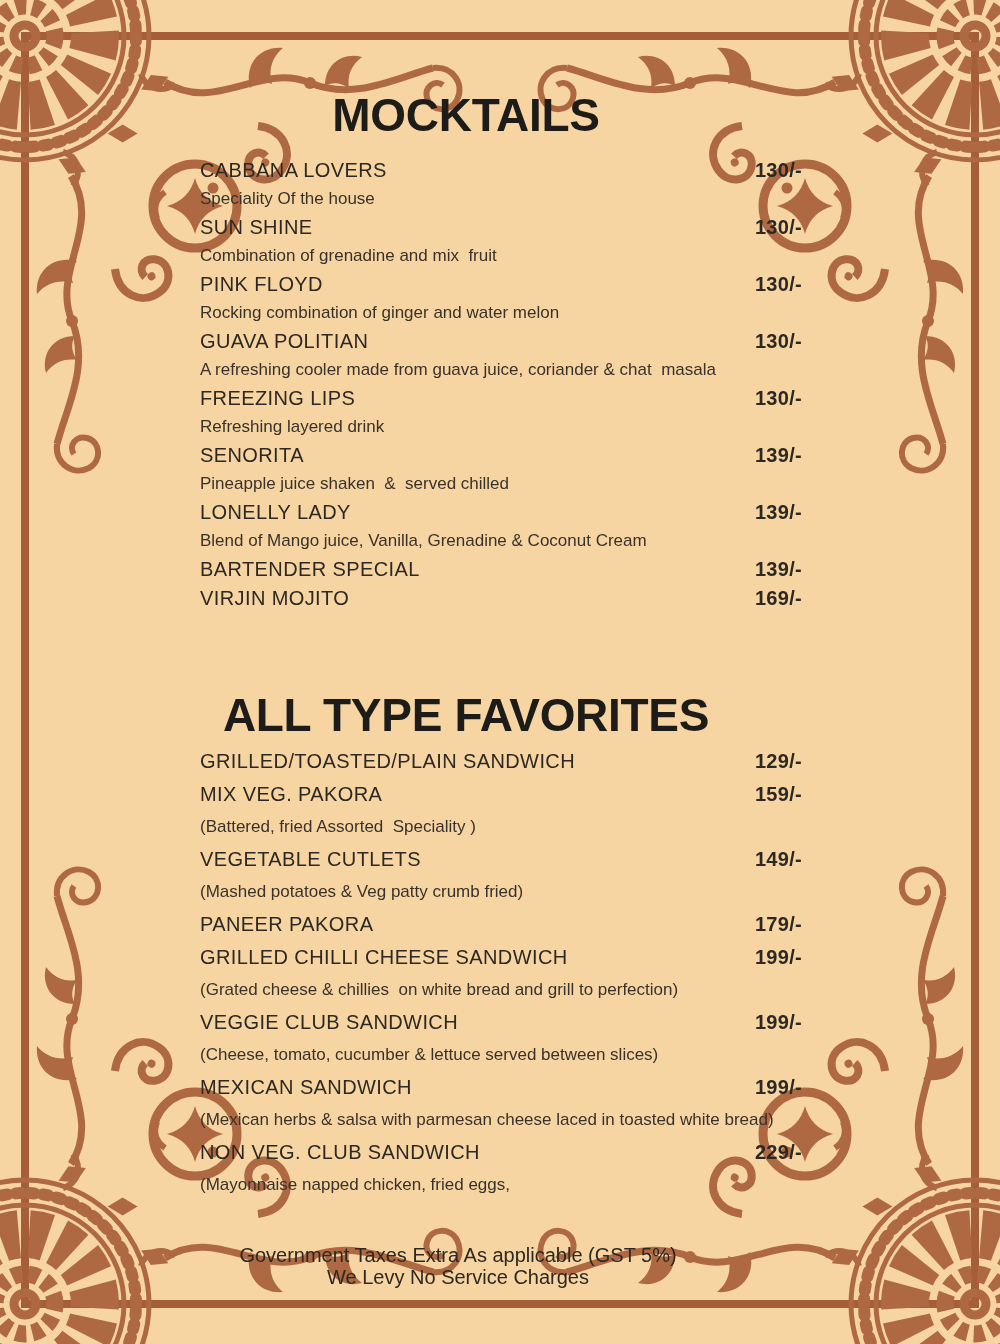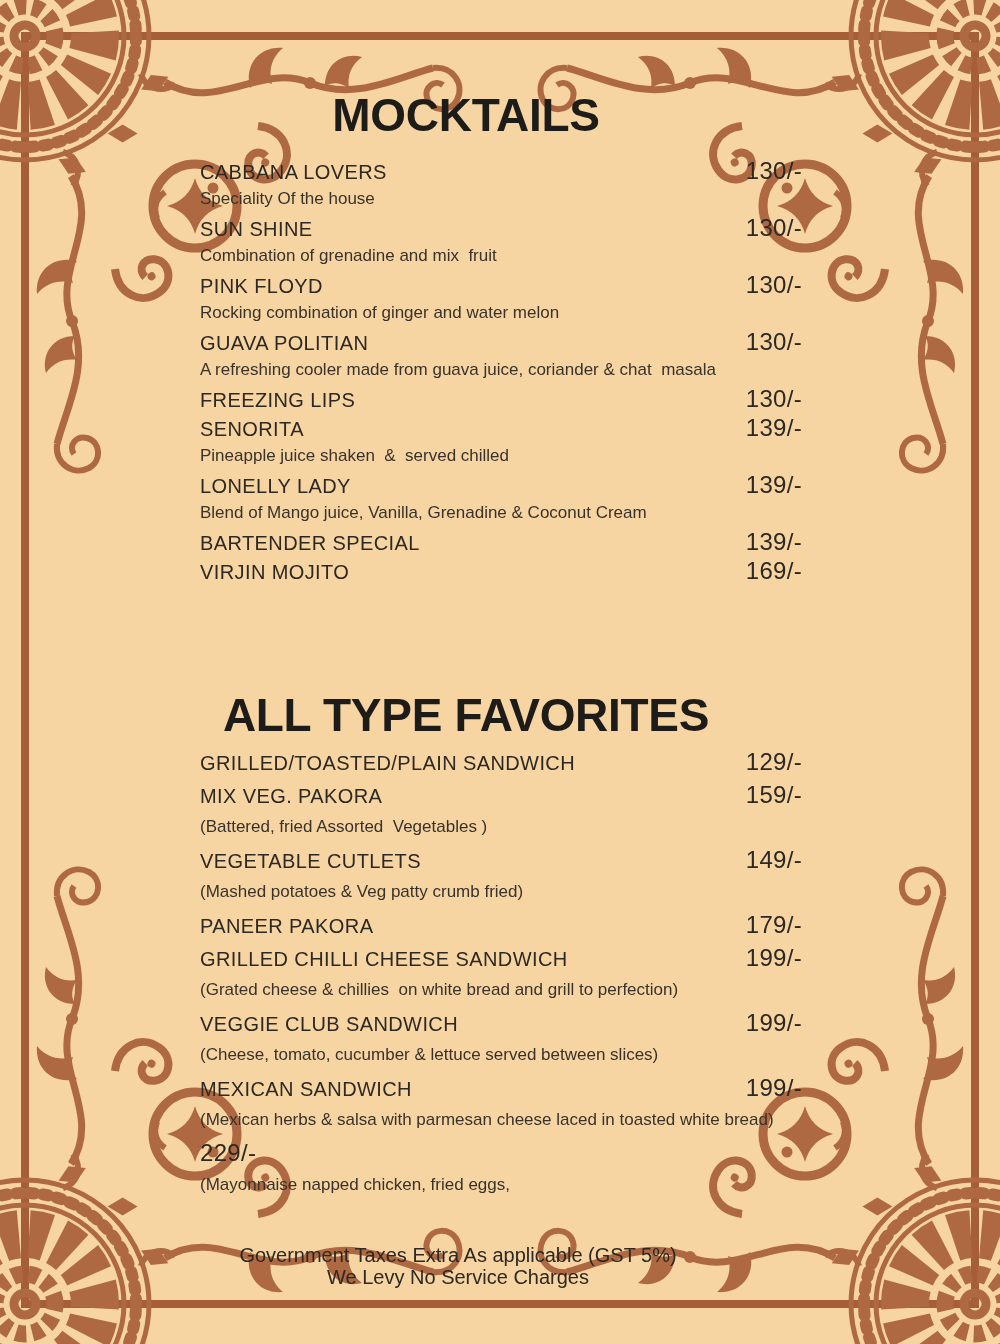--- a/index.html
+++ b/index.html
@@ -24,21 +24,21 @@
   #list-mocktails{top:156px;}
   #list-favorites{top:745px;}
   .name-row{display:flex;justify-content:space-between;align-items:baseline;}
   #list-mocktails .name-row{height:29px;line-height:29px;}
   #list-mocktails .desc{height:28px;line-height:28px;}
   #list-favorites .name-row{height:33px;line-height:33px;}
   #list-favorites .desc{height:32px;line-height:32px;}
   .item-name{
     font-size:20px;letter-spacing:0.4px;color:var(--ink,#2c2823);white-space:pre;text-align:right;
   }
-  .item-price{font-size:24px;letter-spacing:0.3px;color:var(--ink,#2c2823);}
+  .item-price{font-size:20px;letter-spacing:0.3px;color:var(--ink,#2c2823);font-weight:bold;}
   .desc{font-size:17px;color:var(--ink_soft,#38322b);white-space:pre;}
   .footer{
     position:absolute;left:0;top:1244px;width:916px;text-align:center;
     font-size:20px;line-height:22px;color:var(--ink,#2c2823);
   }
 </style>
 </head>
 <body>
 
 <div class="page">
@@ -125,20 +125,21 @@
     <div class="desc">Rocking combination of ginger and water melon</div>
     <div class="name-row">
       <span class="item-name">GUAVA POLITIAN</span>
       <span class="item-price">130/-</span>
     </div>
     <div class="desc">A refreshing cooler made from guava juice, coriander &amp; chat  masala</div>
     <div class="name-row">
       <span class="item-name">FREEZING LIPS</span>
       <span class="item-price">130/-</span>
     </div>
+    <div class="desc">Refreshing layered drink</div>
     <div class="name-row">
       <span class="item-name">SENORITA</span>
       <span class="item-price">139/-</span>
     </div>
     <div class="desc">Pineapple juice shaken  &amp;  served chilled</div>
     <div class="name-row">
       <span class="item-name">LONELLY LADY</span>
       <span class="item-price">139/-</span>
     </div>
     <div class="desc">Blend of Mango juice, Vanilla, Grenadine &amp; Coconut Cream</div>
@@ -156,21 +157,21 @@
 
   <div class="list" id="list-favorites">
     <div class="name-row">
       <span class="item-name">GRILLED/TOASTED/PLAIN SANDWICH</span>
       <span class="item-price">129/-</span>
     </div>
     <div class="name-row">
       <span class="item-name">MIX VEG. PAKORA</span>
       <span class="item-price">159/-</span>
     </div>
-    <div class="desc">(Battered, fried Assorted  Vegetables )</div>
+    <div class="desc">(Battered, fried Assorted  Speciality )</div>
     <div class="name-row">
       <span class="item-name">VEGETABLE CUTLETS</span>
       <span class="item-price">149/-</span>
     </div>
     <div class="desc">(Mashed potatoes &amp; Veg patty crumb fried)</div>
     <div class="name-row">
       <span class="item-name">PANEER PAKORA</span>
       <span class="item-price">179/-</span>
     </div>
     <div class="name-row">
@@ -182,20 +183,21 @@
       <span class="item-name">VEGGIE CLUB SANDWICH</span>
       <span class="item-price">199/-</span>
     </div>
     <div class="desc">(Cheese, tomato, cucumber &amp; lettuce served between slices)</div>
     <div class="name-row">
       <span class="item-name">MEXICAN SANDWICH</span>
       <span class="item-price">199/-</span>
     </div>
     <div class="desc">(Mexican herbs &amp; salsa with parmesan cheese laced in toasted white bread)</div>
     <div class="name-row">
+      <span class="item-name">NON VEG. CLUB SANDWICH</span>
       <span class="item-price">229/-</span>
     </div>
     <div class="desc">(Mayonnaise napped chicken, fried eggs,</div>
   </div>
 
   <div class="footer">
     <div>Government Taxes Extra As applicable (GST 5%)</div>
     <div>We Levy No Service Charges</div>
   </div>
 

